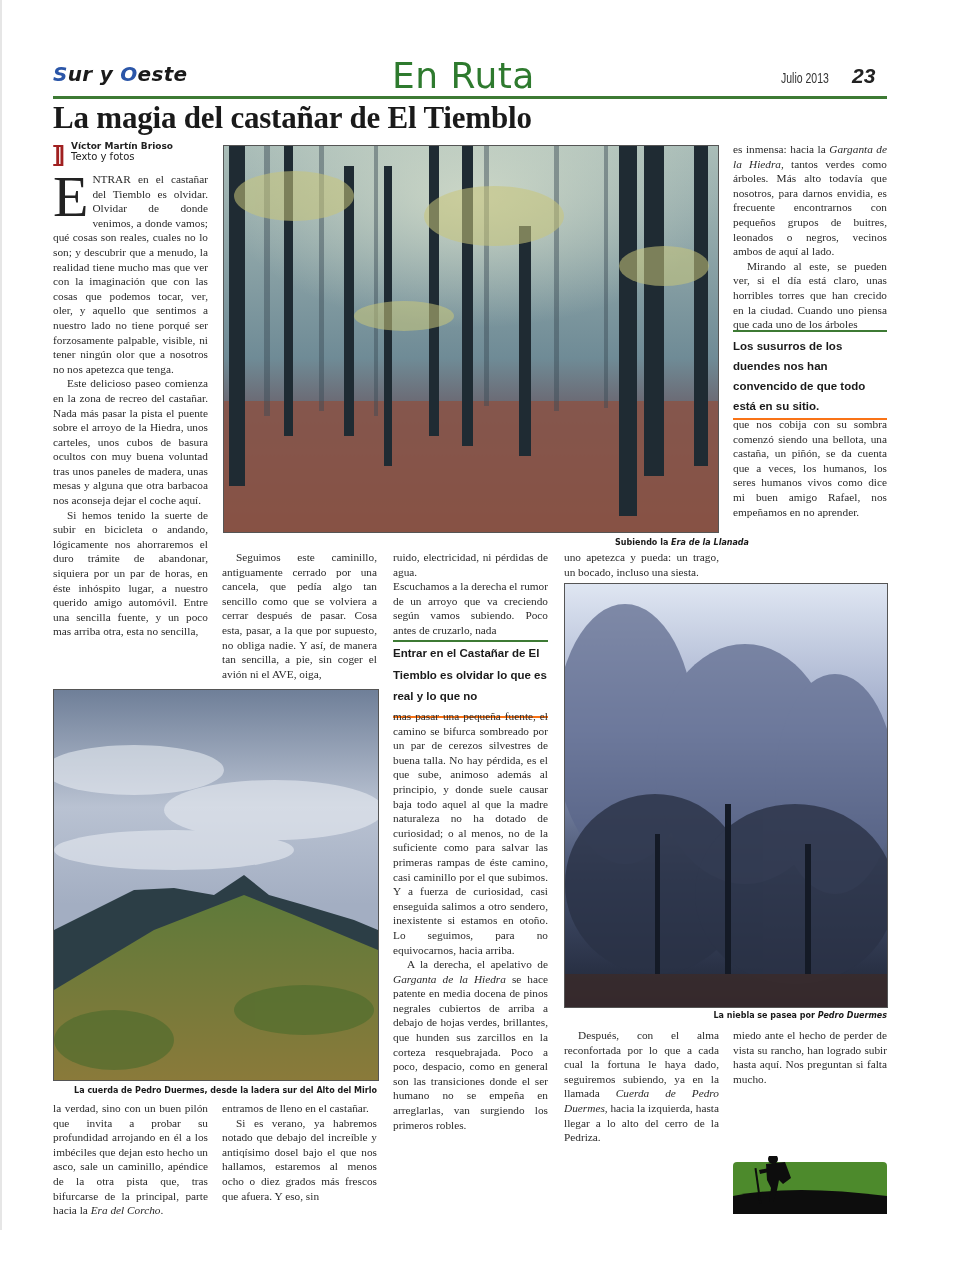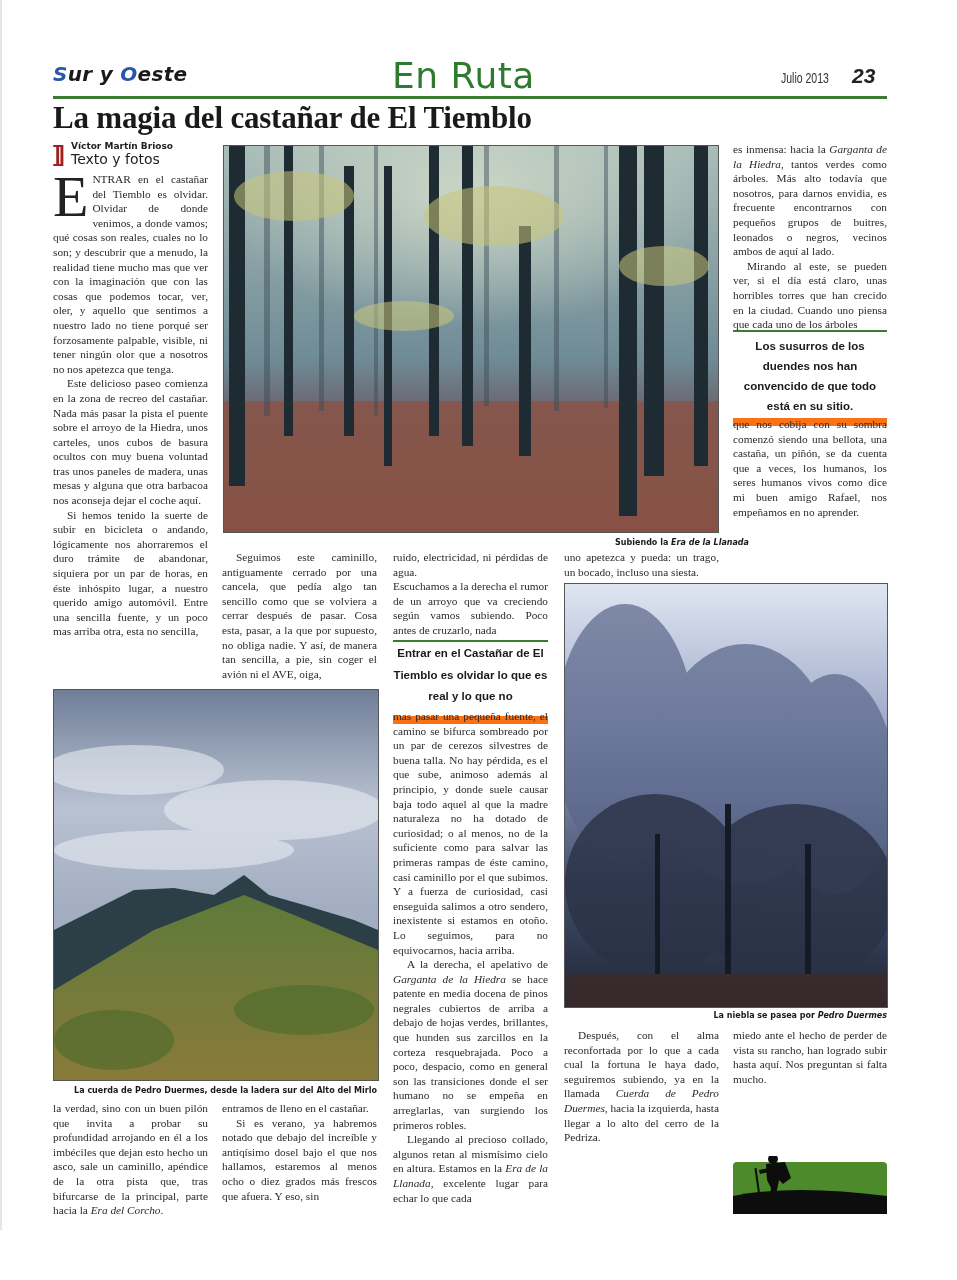--- a/index.html
+++ b/index.html
@@ -9,33 +9,33 @@
   .section-name { left: 53px; top: 62px; font-family: "DejaVu Sans", sans-serif; font-style: italic; font-weight: bold; font-size: 20px; color: #1a1a1a; letter-spacing: 0.3px; }
   .section-name .s { color: #2b56a8; }
   .section-name .o { color: #2b56a8; }
   .section-title { left: 392px; top: 56px; font-family: "DejaVu Sans", sans-serif; font-size: 36px; color: #2e7a2e; letter-spacing: 0.5px; line-height: 40px; }
   .date { left: 781px; top: 70px; font-family: "Liberation Sans Narrow","Liberation Sans", sans-serif; font-size: 14px; color: #333; transform: scaleX(0.75); transform-origin: left; }
   .pageno { left: 852px; top: 64px; font-family: "Liberation Sans", sans-serif; font-weight: bold; font-style: italic; font-size: 21px; color: #222; }
   .rule { left: 53px; top: 96px; width: 834px; height: 3px; background: #3d7a34; }
   .headline { left: 53px; top: 100px; font-family: "Liberation Serif", serif; font-weight: bold; font-size: 31px; color: #1a1a1a; letter-spacing: -0.2px; white-space: nowrap; }
   .byline-mark { left: 53px; top: 143px; font-family: "Liberation Sans", sans-serif; color: #a02020; font-size: 22px; line-height: 22px; font-weight: bold; letter-spacing: -3px; }
   .byline-name { left: 71px; top: 141px; font-family: "DejaVu Sans", sans-serif; font-weight: bold; font-size: 9px; color: #222; }
-  .byline-role { left: 71px; top: 151px; font-family: "DejaVu Sans", sans-serif; font-size: 14px; color: #222; }
+  .byline-role { left: 71px; top: 151px; font-family: "DejaVu Sans", sans-serif; font-size: 10px; color: #222; }
 
   .col { position: absolute; font-size: 11.3px; line-height: 14.6px; text-align: justify; color: #2a2a2a; }
   .col p { margin: 0; }
   .col p.ind { text-indent: 14px; }
   .col em { font-style: italic; }
   .dropcap { float: left; font-size: 58px; line-height: 44px; margin: 3px 4px 0 0; font-family: "Liberation Serif", serif; color: #222; }
 
   .photo { position: absolute; border: 1px solid #555; overflow: hidden; }
   .caption { position: absolute; font-family: "DejaVu Sans", sans-serif; font-weight: bold; font-size: 8px; color: #1a1a1a; white-space: nowrap; text-align: right; }
   .caption em { font-style: italic; }
 
-  .pullquote { position: absolute; border-top: 2px solid #3d7a34; border-bottom: 8px solid #f97316; font-family: "Liberation Sans", sans-serif; font-weight: bold; color: #1a1a1a; text-align: center; }
+  .pullquote { position: absolute; border-top: 2px solid #3d7a34; border-bottom: 2px solid #f97316; font-family: "Liberation Sans", sans-serif; font-weight: bold; color: #1a1a1a; text-align: left; }
 
   .hiker-box { position: absolute; left: 733px; top: 1156px; width: 154px; height: 58px; overflow: hidden; }
 </style>
 </head>
 <body>
 
 <div class="leftedge"></div>
 
 <div class="abs section-name"><span class="s">S</span><span>ur y </span><span class="o">O</span><span>este</span></div>
 <div class="abs section-title">En Ruta</div>
@@ -119,21 +119,20 @@
 <div class="col" style="left:393px; top:550px; width:155px;">
   <p>ruido, electricidad, ni pérdidas de agua.</p>
   <p>Escuchamos a la derecha el rumor de un arroyo que va creciendo según vamos subiendo. Poco antes de cruzarlo, nada</p>
 </div>
 
 <div class="pullquote" style="left:393px; top:640px; width:155px; padding:1px 0 8px 0; font-size:11.5px; line-height:21.5px;">Entrar en el Castañar de El Tiemblo es olvidar lo que es real y lo que no</div>
 
 <div class="col" style="left:393px; top:709px; width:155px;">
   <p>mas pasar una pequeña fuente, el camino se bifurca sombreado por un par de cerezos silvestres de buena talla. No hay pérdida, es el que sube, animoso además al principio, y donde suele causar baja todo aquel al que la madre naturaleza no ha dotado de curiosidad; o al menos, no de la suficiente como para salvar las primeras rampas de éste camino, casi caminillo por el que subimos. Y a fuerza de curiosidad, casi enseguida salimos a otro sendero, inexistente si estamos en otoño. Lo seguimos, para no equivocarnos, hacia arriba.</p>
   <p class="ind"><span>A la derecha, el apelativo de</span> <em>Garganta de la Hiedra</em> <span>se hace patente en media docena de pinos negrales cubiertos de arriba a debajo de hojas verdes, brillantes, que hunden sus zarcillos en la corteza resquebrajada. Poco a poco, despacio, como en general son las transiciones donde el ser humano no se empeña en arreglarlas, van surgiendo los primeros robles.</span></p>
-  <p class="ind"><span>Llegando al precioso collado, algunos retan al mismísimo cielo en altura. Estamos en la</span> <em>Era de la Llanada</em><span>, excelente lugar para echar lo que cada</span></p>
 </div>
 
 <div class="col" style="left:564px; top:550px; width:155px;">
   <p>uno apetezca y pueda: un trago, un bocado, incluso una siesta.</p>
 </div>
 
 <div class="photo" style="left:564px; top:583px; width:322px; height:423px;">
   <svg width="322" height="423" viewBox="0 0 322 423">
     <defs>
       <linearGradient id="fog" x1="0" y1="0" x2="0" y2="1">

